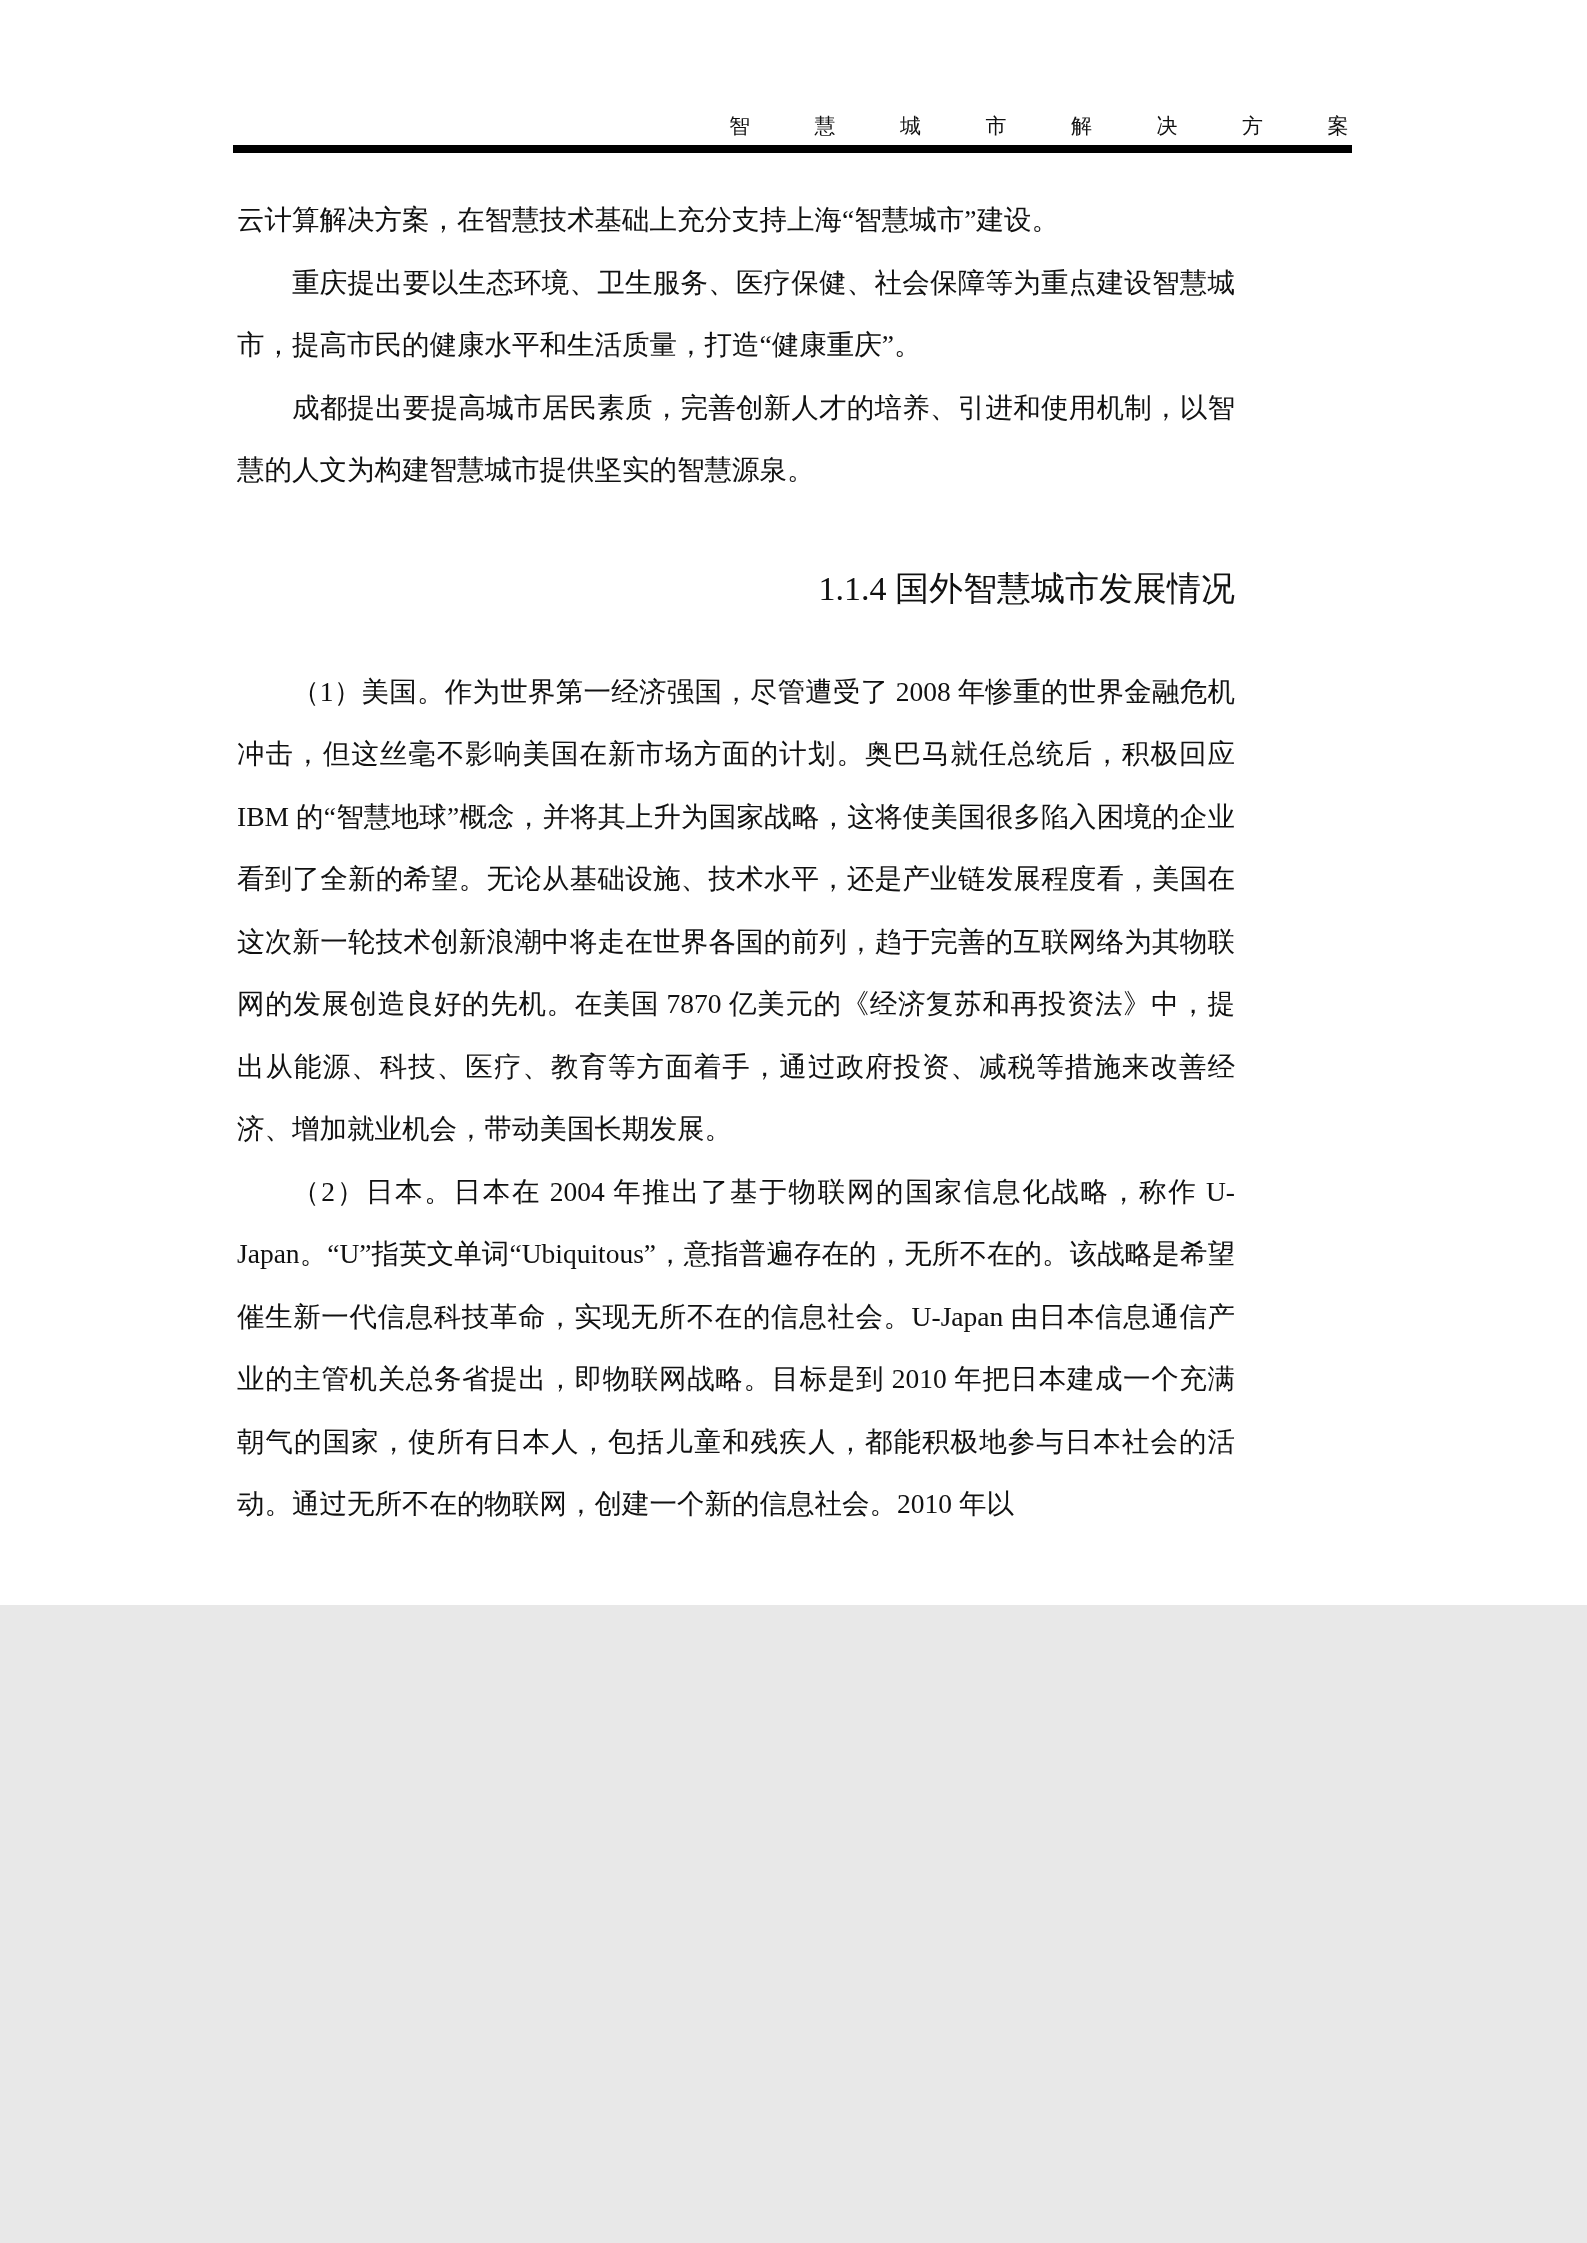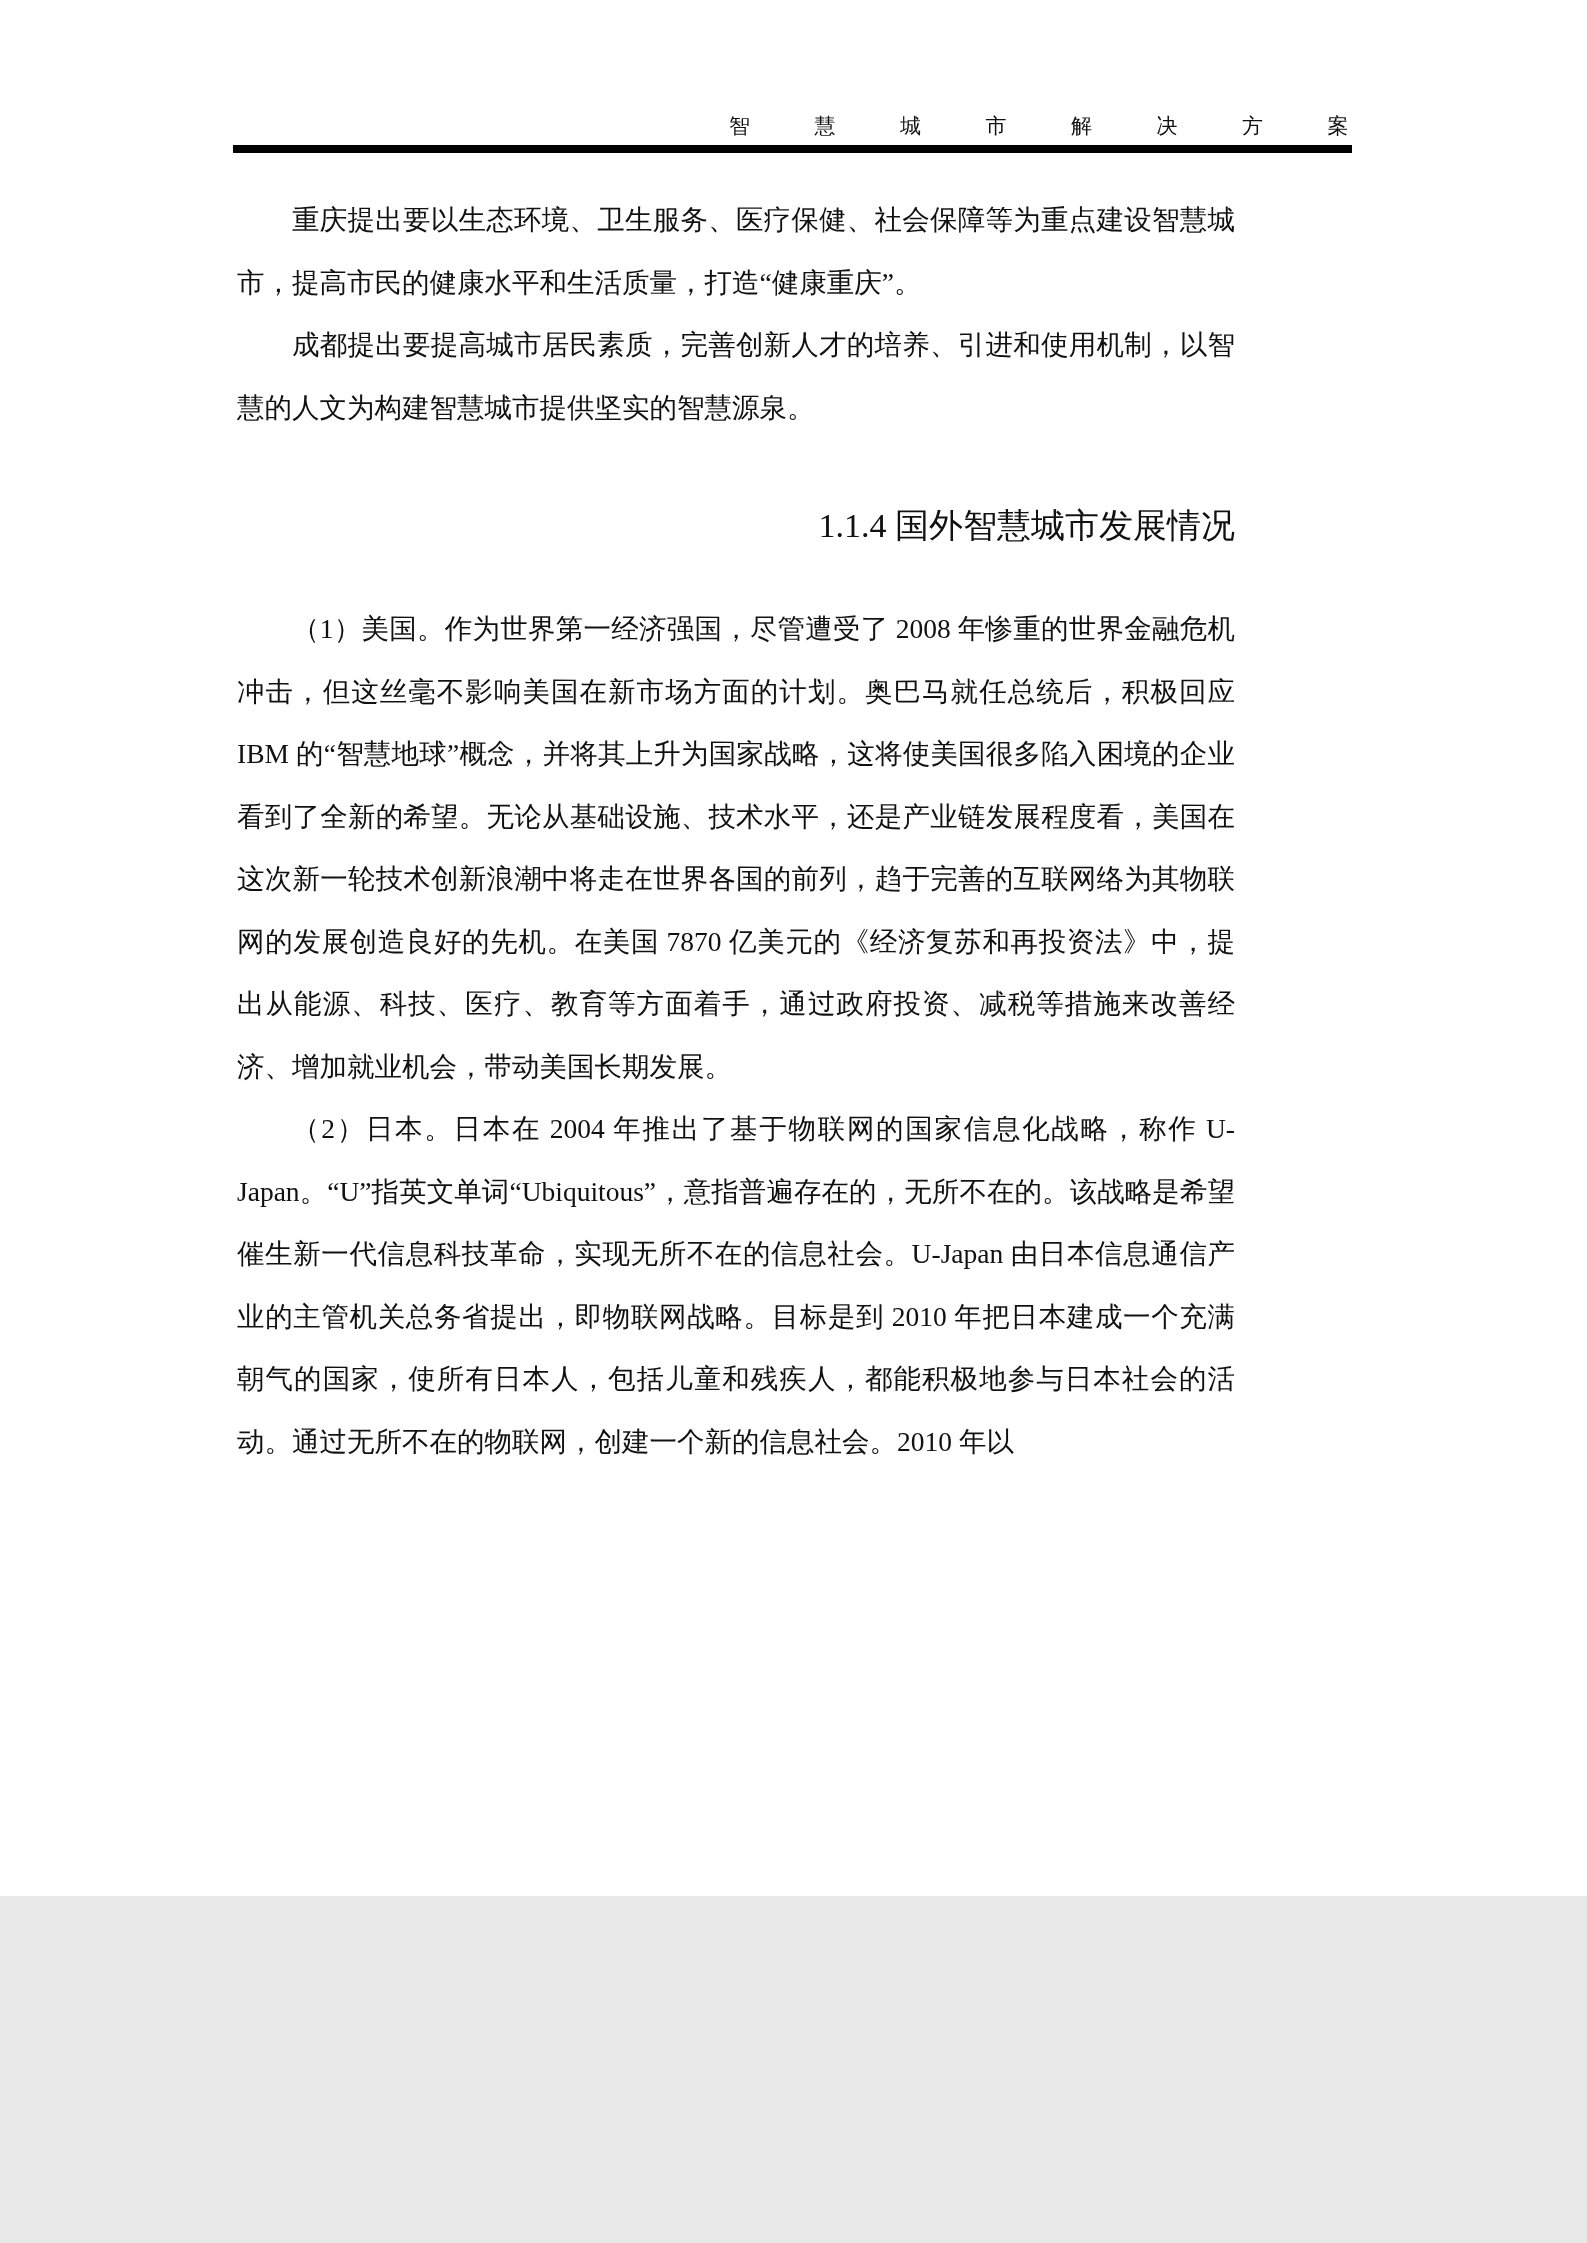--- a/index.html
+++ b/index.html
@@ -3,21 +3,21 @@
 <meta charset="utf-8">
 <style>
   html, body {
     margin: 0;
     padding: 0;
     background: #e8e8e8;
   }
   .page {
     position: relative;
     width: 1587px;
-    height: 1896px;
+    height: 1605px;
     background: #ffffff;
     font-family: "Liberation Serif", "DejaVu Serif", serif;
     color: #111111;
     overflow: hidden;
   }
   
   .header-title {
     position: absolute;
     left: 729px;
     top: 112px;
@@ -74,20 +74,21 @@
 <body>
 
 <div class="page">
 
   <div class="header-title">智慧城市解决方案</div>
 
   <div class="header-rule"></div>
 
   <div class="content">
 
+    <p>云计算解决方案，在智慧技术基础上充分支持上海“智慧城市”建设。</p>
 
 
 
     <p class="indent">重庆提出要以生态环境、卫生服务、医疗保健、社会保障等为重点建设智慧城市，提高市民的健康水平和生活质量，打造“健康重庆”。</p>
 
     <p class="indent">成都提出要提高城市居民素质，完善创新人才的培养、引进和使用机制，以智慧的人文为构建智慧城市提供坚实的智慧源泉。</p>
 
     <h2 class="section-heading">1.1.4 国外智慧城市发展情况</h2>
 
 

